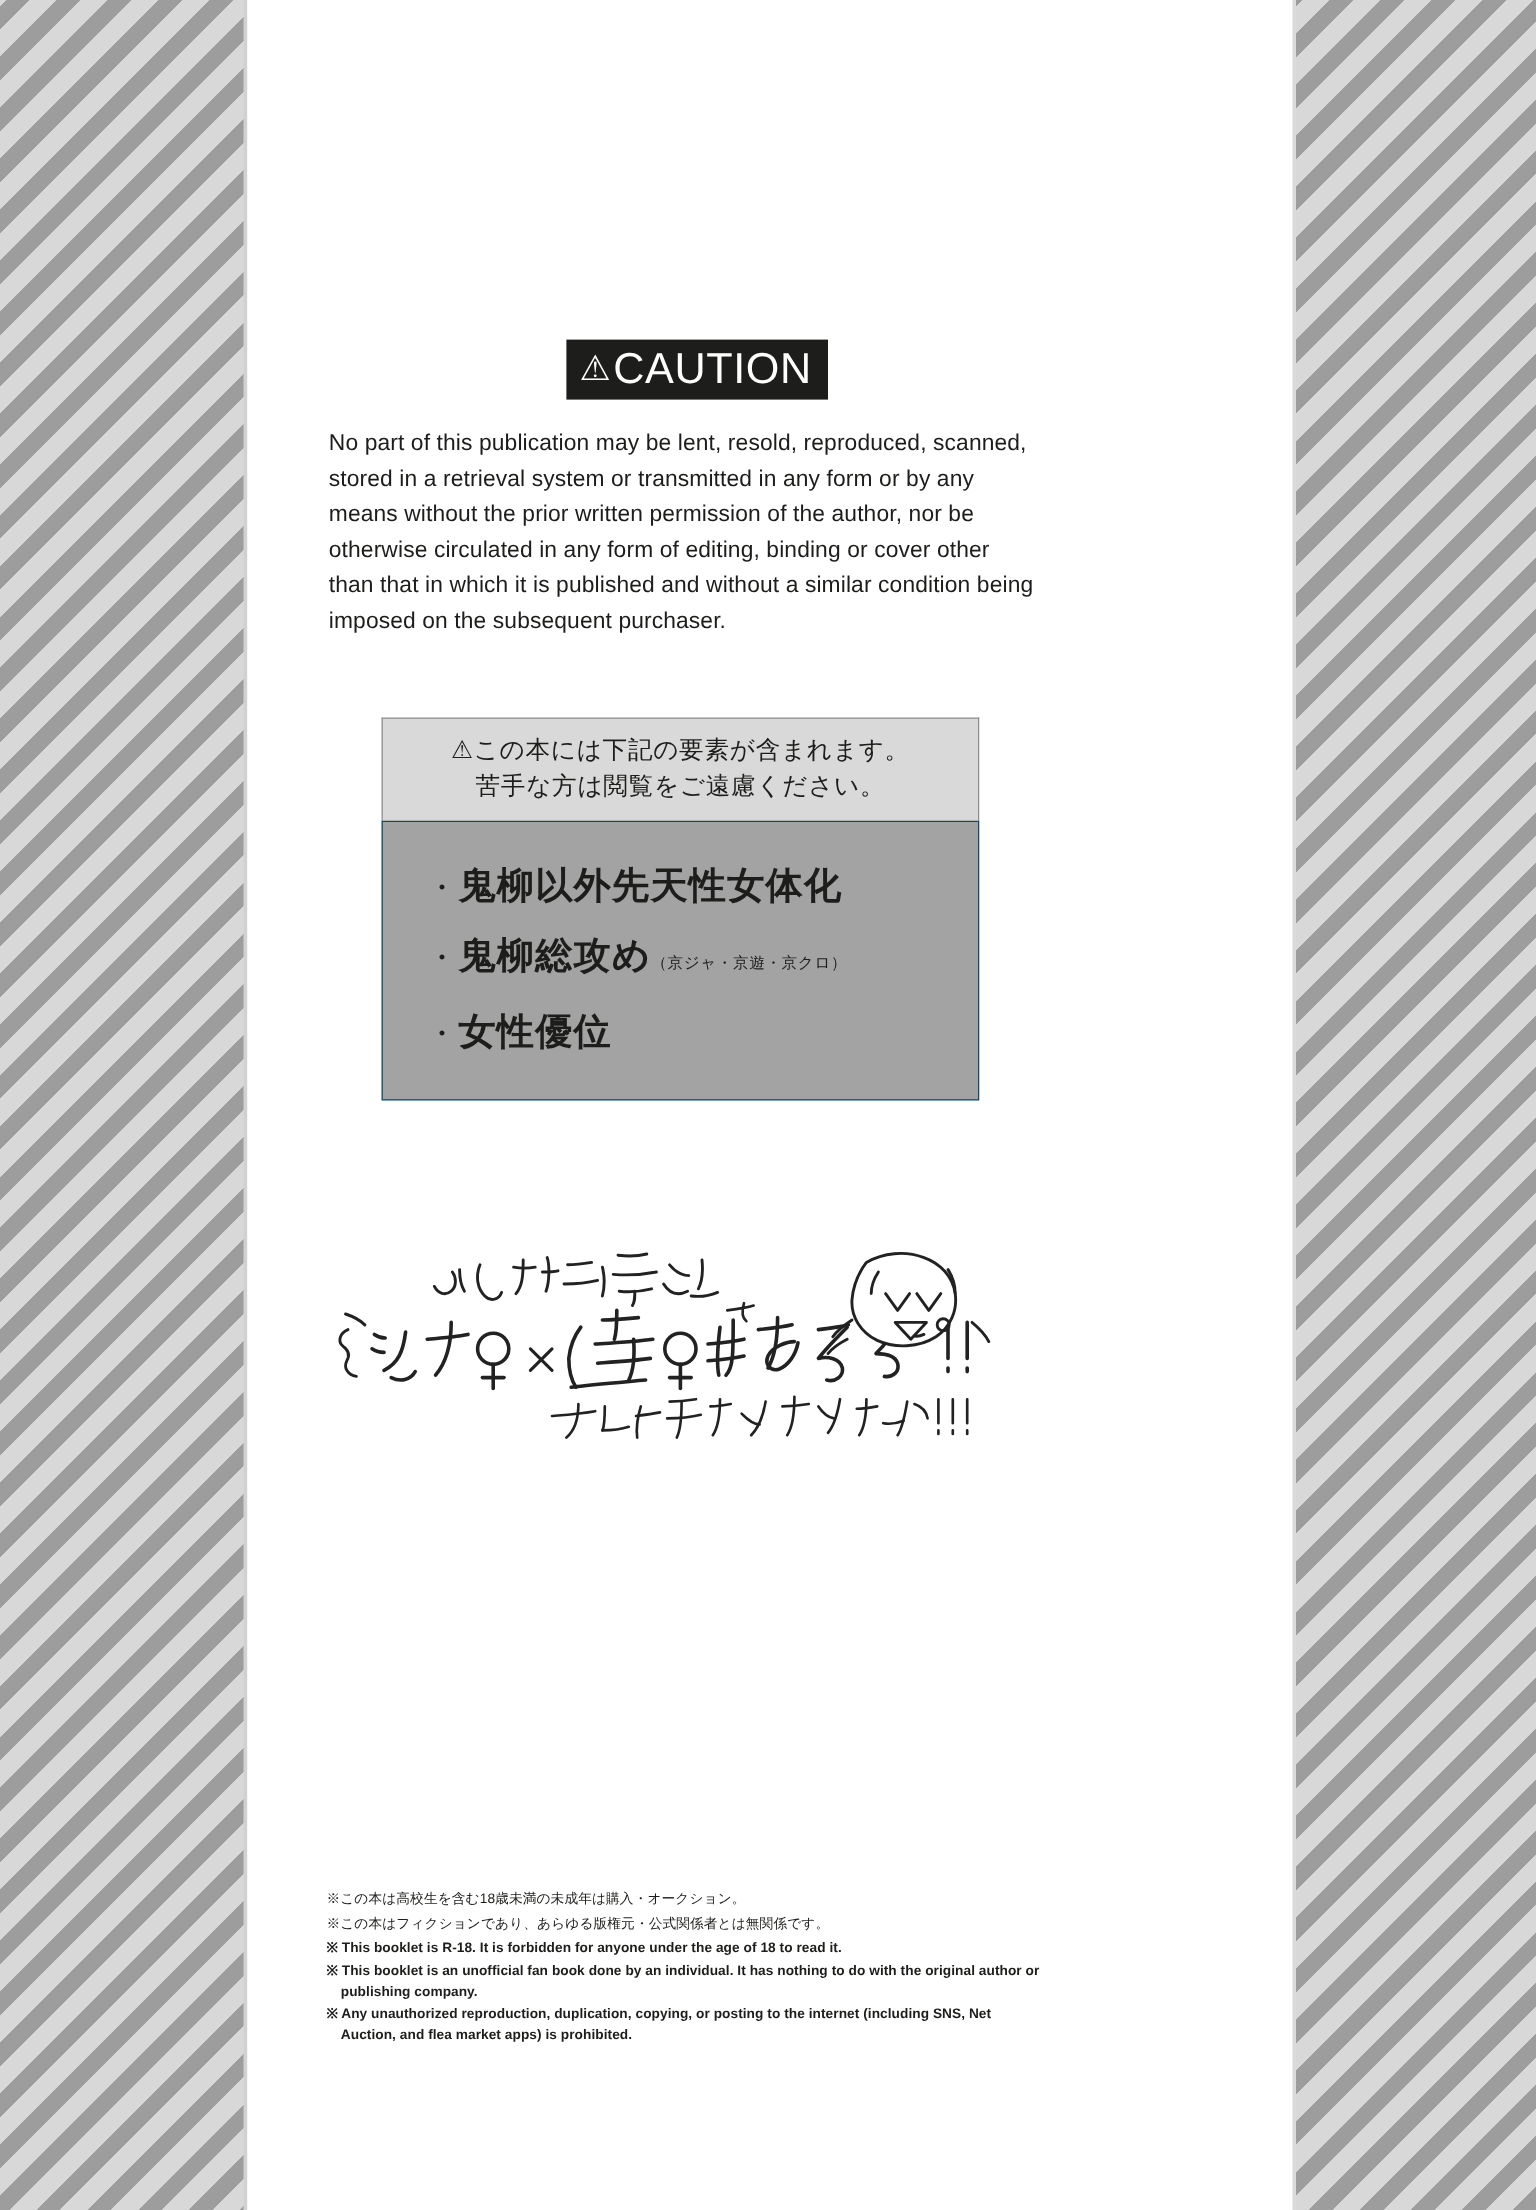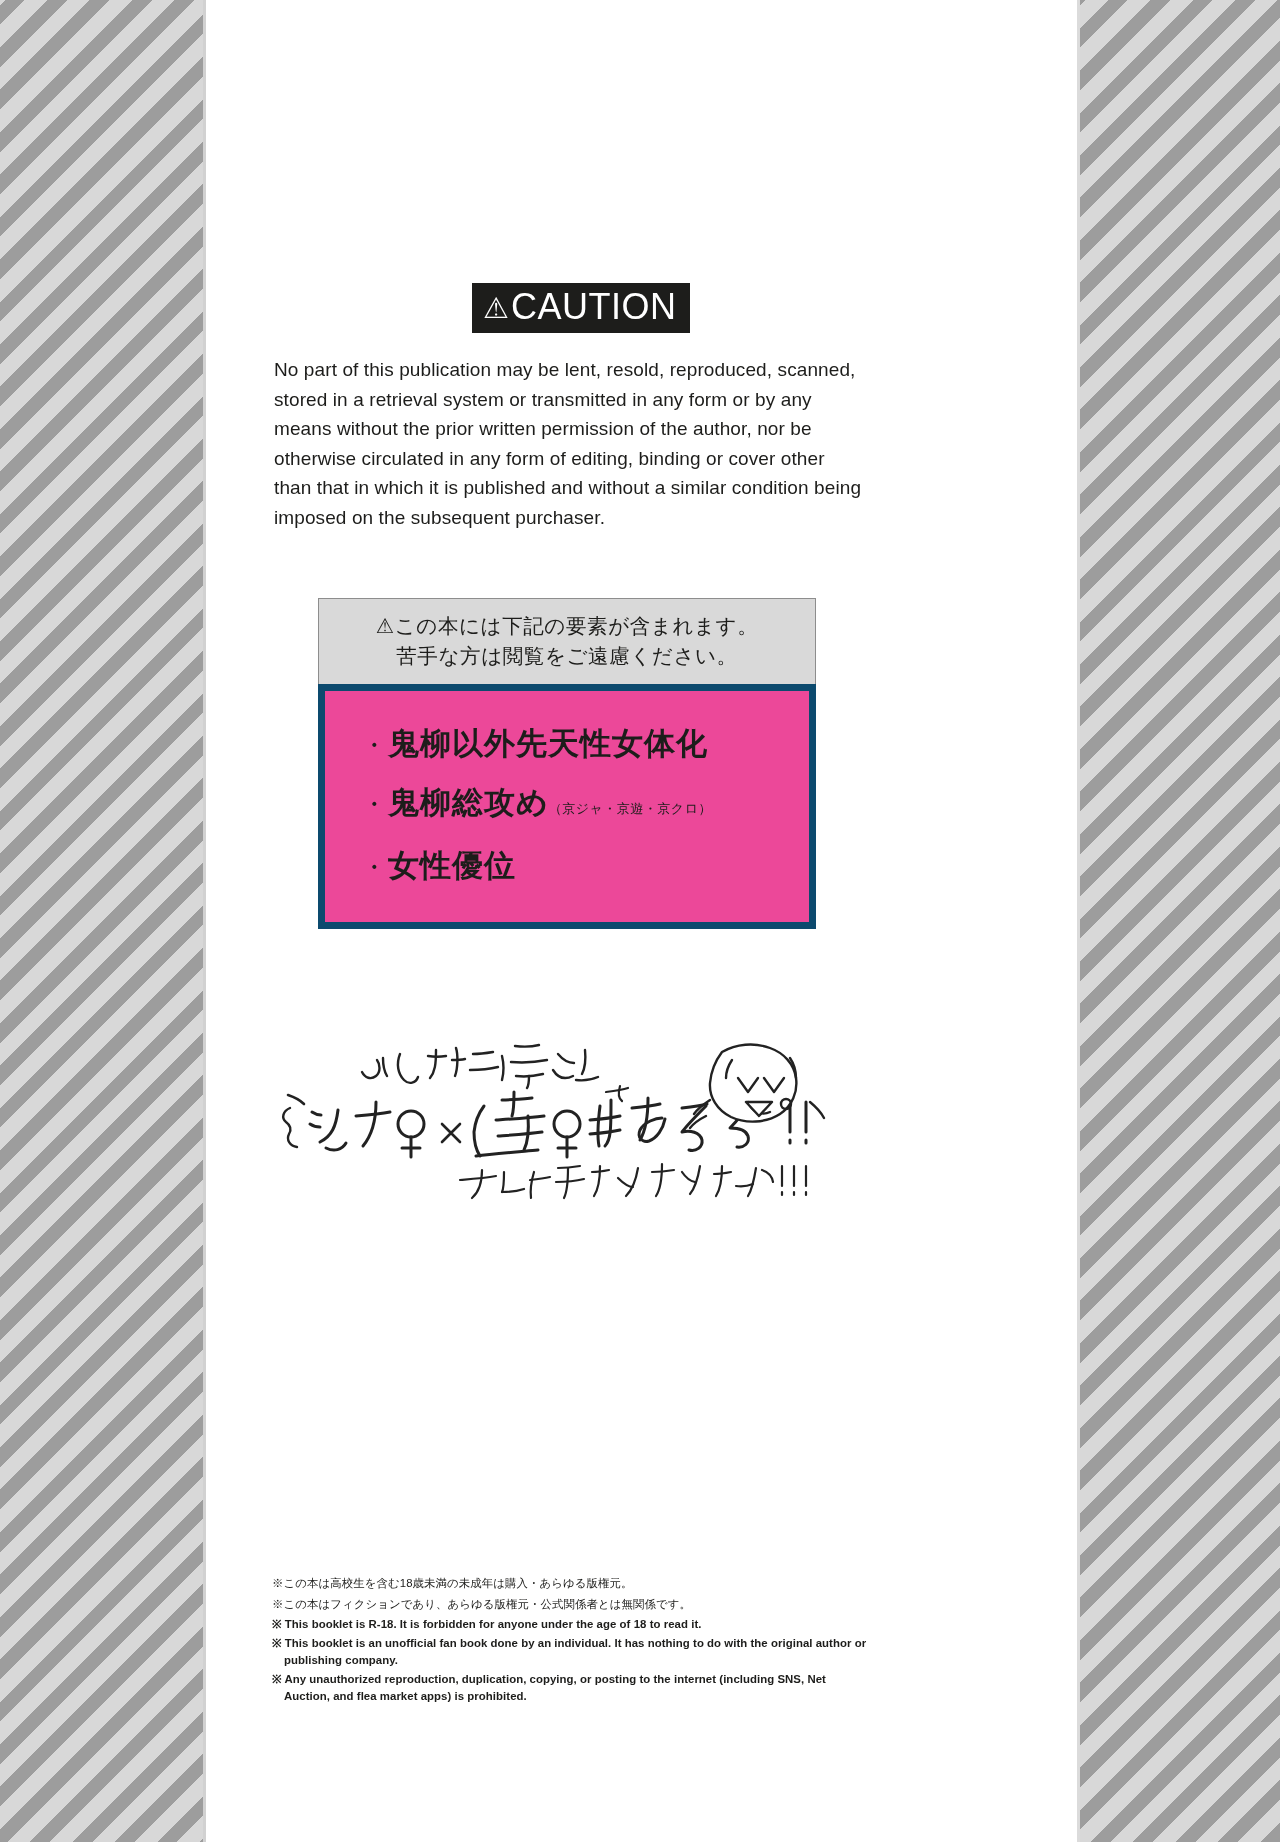--- a/index.html
+++ b/index.html
@@ -107,22 +107,22 @@
     border-bottom: none;
     box-sizing: border-box;
     padding: 12px 0 13px 0;
     text-align: center;
     color: #1d1d1b;
     font-size: 20.5px;
     line-height: 30px;
     letter-spacing: 0.6px;
   }
   .jp-box-body {
-    background: #ec4899;
-    border: 7px solid #0c4a6e;
+    background: #a3a3a3;
+    border: 1px solid #0c4a6e;
     box-sizing: border-box;
     padding: 24px 0 26px 36px;
   }
   .jp-item {
     color: #1d1d1b;
     font-size: 31px;
     line-height: 57px;
     letter-spacing: 1px;
     white-space: nowrap;
     font-weight: 700;
@@ -324,18 +324,18 @@
       <path d="M476 62h26l-13 14z" fill="#fff"></path>
       <circle cx="516" cy="64" r="5" fill="none"></circle>
       <path d="M440 60c-6 4-12 8-16 14"></path>
       <path d="M436 76c-6 3-12 7-16 12"></path>
       <path d="M540 62c6 5 11 10 14 16"></path>
     </g>
   </svg>
 </div>
 
 <div class="notes">
-  <div class="note-jp">※この本は高校生を含む18歳未満の未成年は購入・あらゆる版権元。</div>
+  <div class="note-jp">※この本は高校生を含む18歳未満の未成年は購入・オークション。</div>
   <div class="note-jp">※この本はフィクションであり、あらゆる版権元・公式関係者とは無関係です。</div>
   <div class="note-en indent-wrap">※ This booklet is R-18. It is forbidden for anyone under the age of 18 to read it.</div>
   <div class="note-en indent-wrap">※ This booklet is an unofficial fan book done by an individual. It has nothing to do with the original author or publishing company.</div>
   <div class="note-en indent-wrap">※ Any unauthorized reproduction, duplication, copying, or posting to the internet (including SNS, Net Auction, and flea market apps) is prohibited.</div>
 </div>
 
 </body></html>

